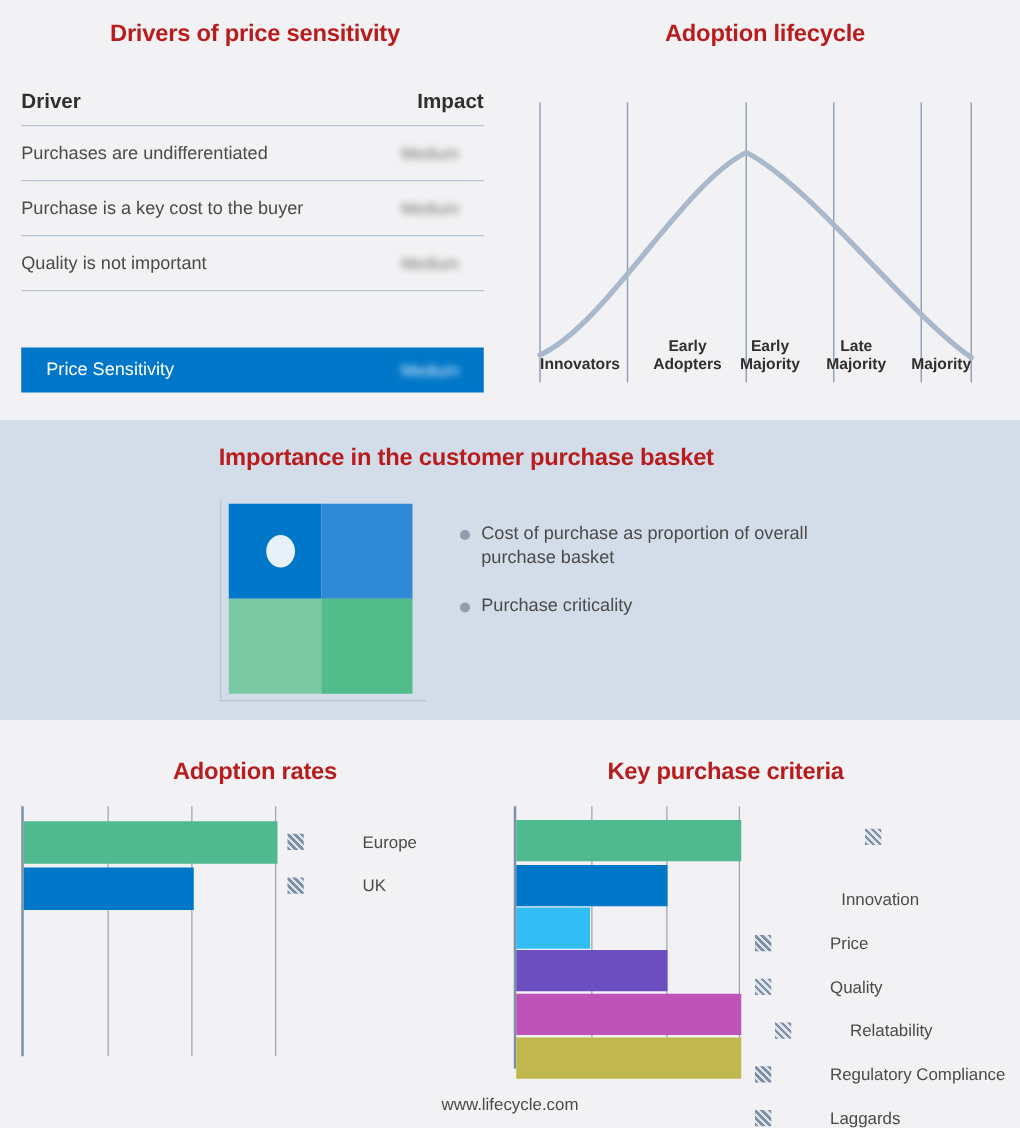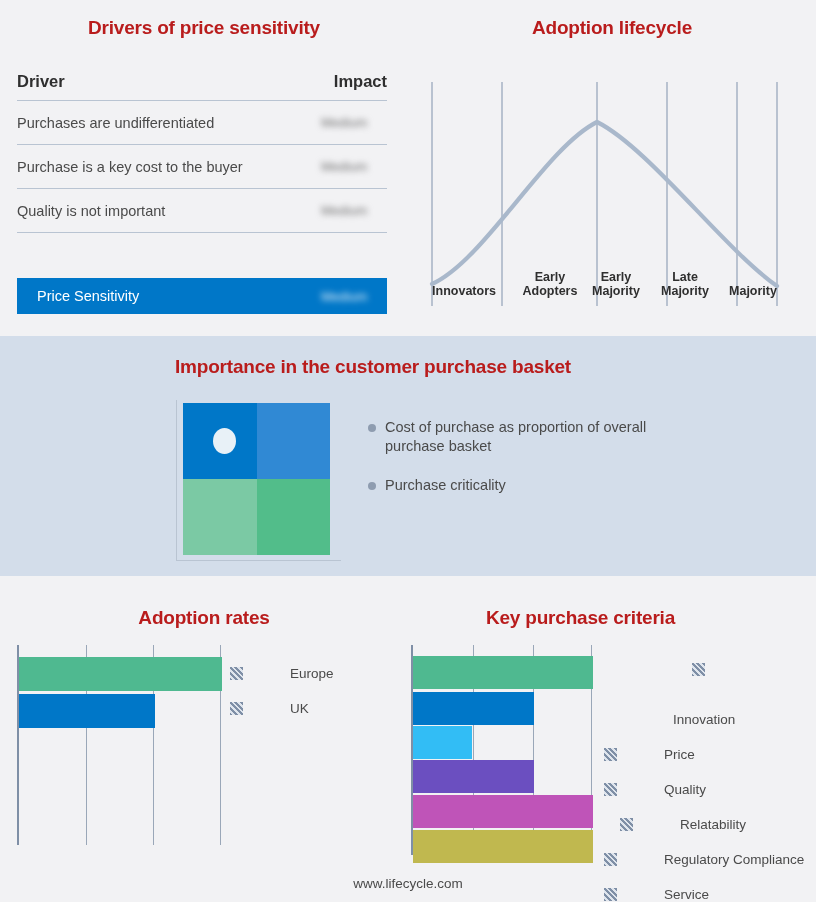--- a/index.html
+++ b/index.html
@@ -226,17 +226,17 @@
   <div class="bl-item" style="margin-bottom:20px;padding-left:16px;">
     <div class="swatch"></div>
     <span class="lbl">Relatability</span>
   </div>
   <div class="bl-item" style="margin-bottom:20px;">
     <div class="swatch"></div>
     <span class="lbl">Regulatory Compliance</span>
   </div>
   <div class="bl-item">
     <div class="swatch"></div>
-    <span class="lbl">Service</span>
+    <span class="lbl">Laggards</span>
   </div>
 </div>
 
 <div id="footer">www.lifecycle.com</div>
 
 </body></html>

